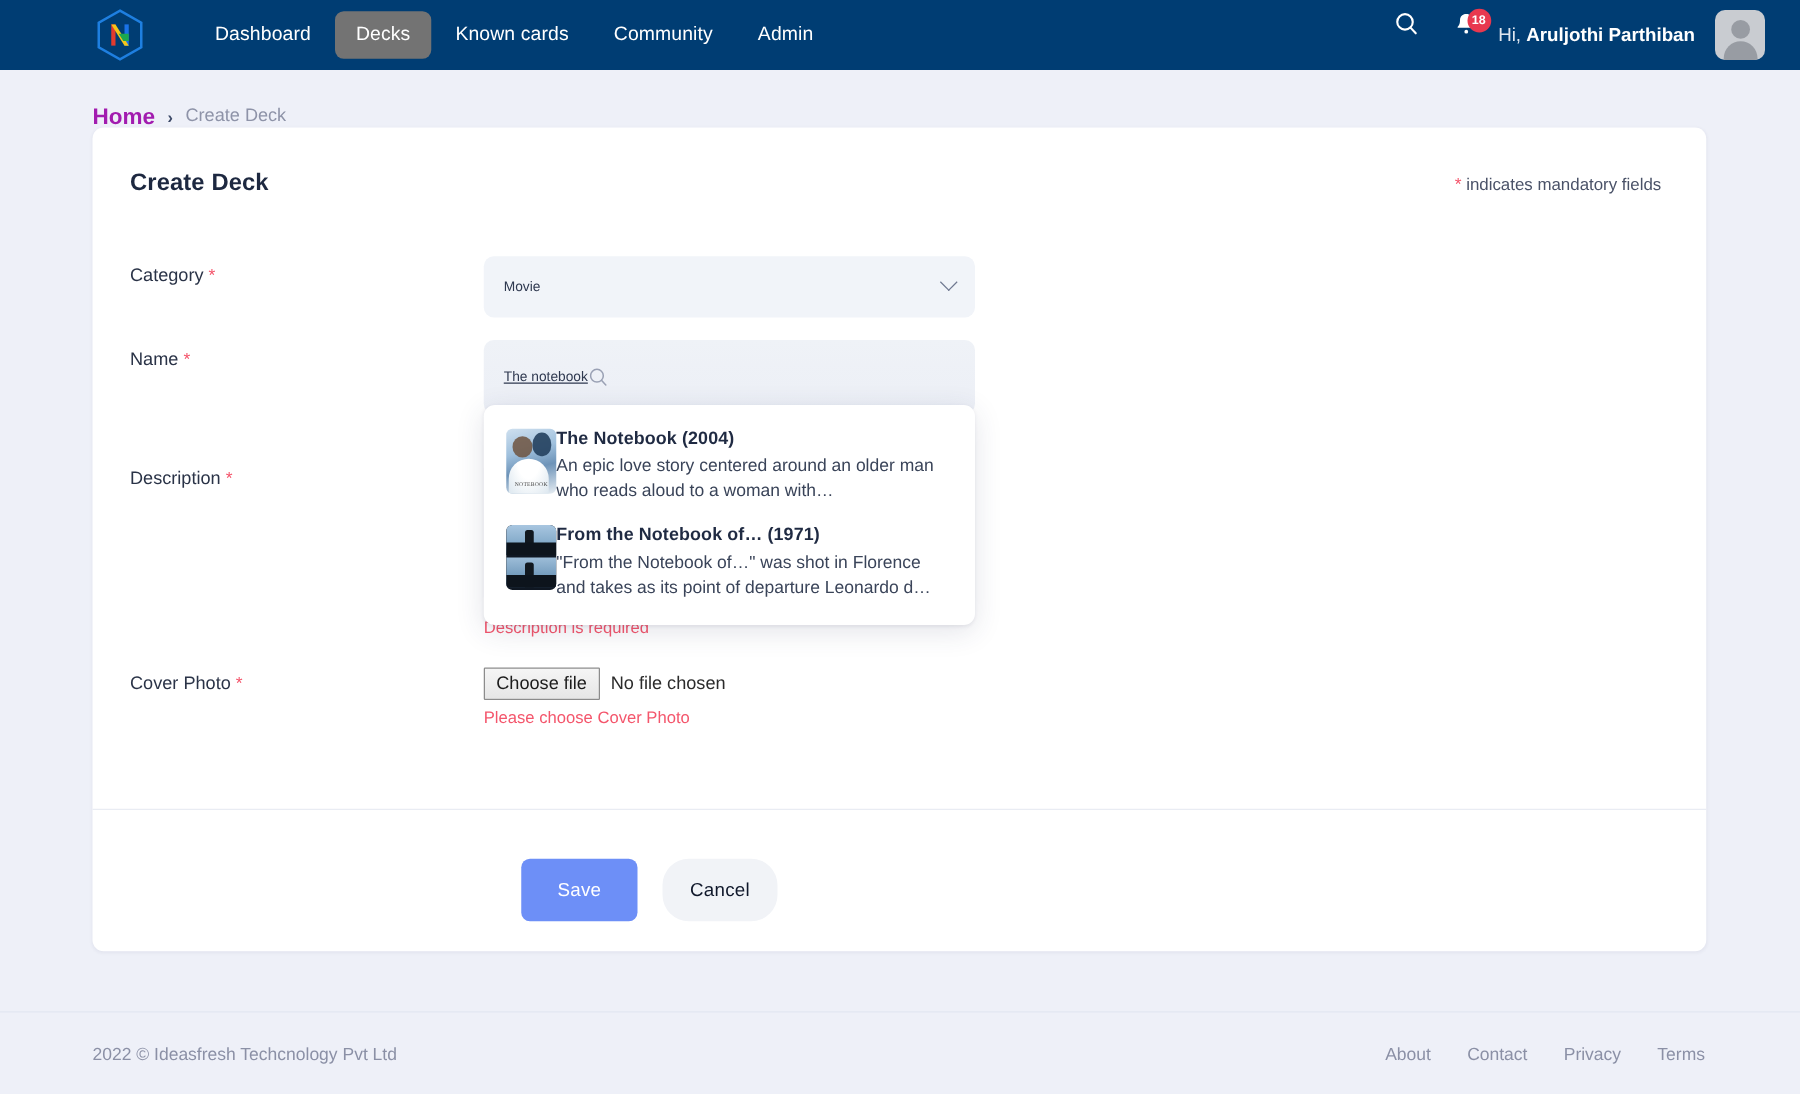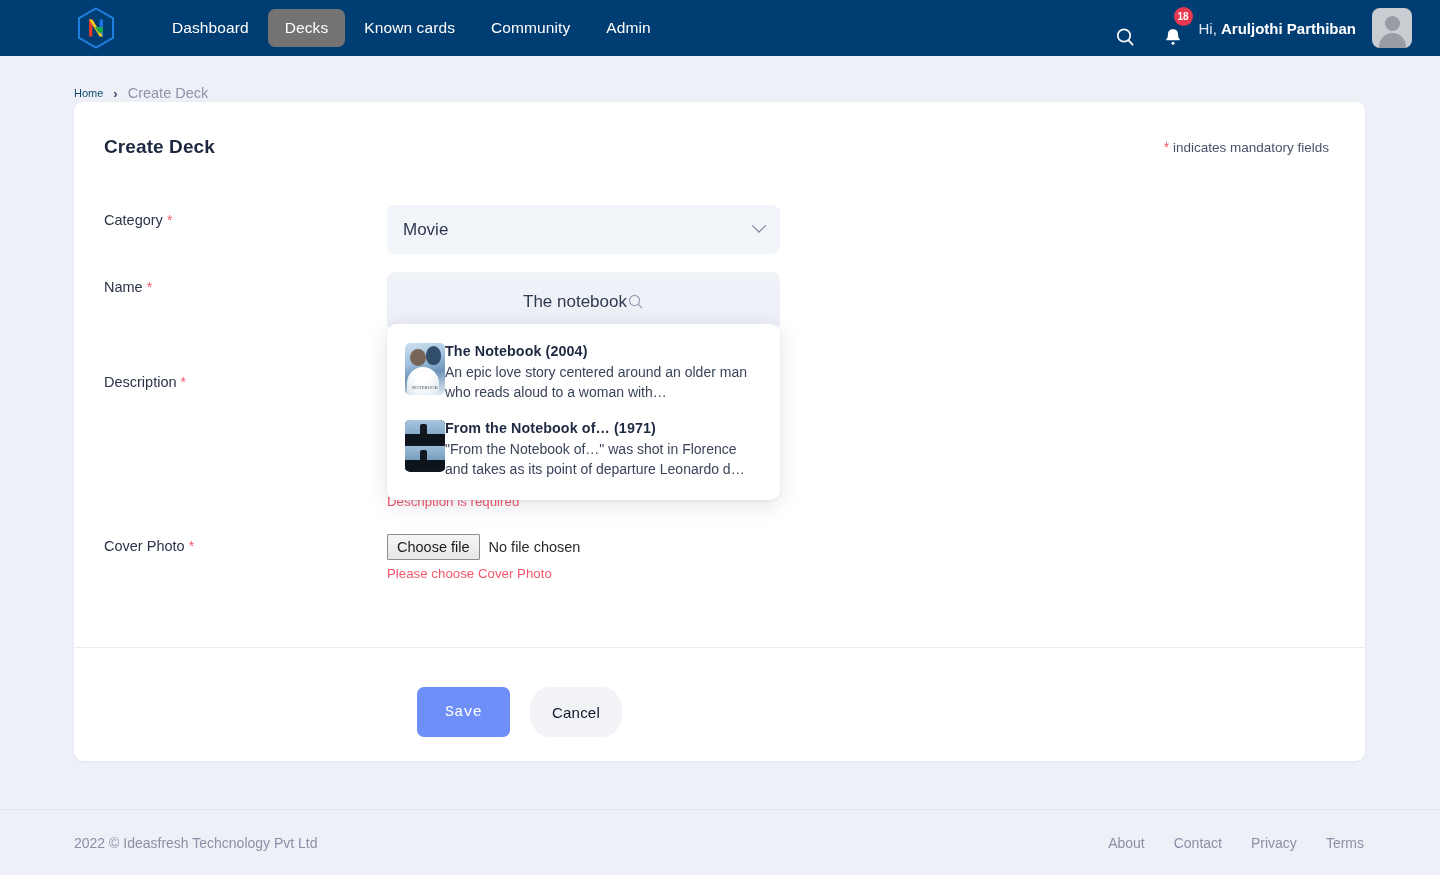--- a/index.html
+++ b/index.html
@@ -46,21 +46,21 @@
   .nav-item.active { background: #737373; }
 
   .header-right {
     margin-left: auto;
     display: flex;
     align-items: center;
     gap: 0px;
   }
   .icon-btn {
     width: 40px; height: 40px;
-    display: flex; align-items: flex-end; justify-content: center;
+    display: flex; align-items: flex-start; justify-content: center;
     cursor: pointer;
     position: relative;
   }
   .bell-wrap { margin-left: 8px; margin-right: 6px; }
   .badge {
     position: absolute;
     top: -1px; right: 0px;
     background: #e8384f;
     color: #fff;
     font-size: 10px;
@@ -102,21 +102,21 @@
   }
 
   
   .breadcrumb {
     display: flex;
     align-items: center;
     gap: 10px;
     padding: 28px 0 0 74px;
     height: 46px;
   }
-  .bc-home { color: #0c4a6e; font-size: 11px; font-weight: 400; cursor: pointer; }
+  .bc-home { color: #a21caf; font-size: 18px; font-weight: 700; cursor: pointer; }
   .bc-sep  { color: #3d4a68; font-size: 13px; font-weight: 700; }
   .bc-cur  { color: #8e93a8; font-size: 14.5px; }
 
   
   .card {
     position: relative;
     margin: 0 75px 0 74px;
     background: #ffffff;
     border-radius: 9px;
     box-shadow: 0 1px 3px rgba(30,40,80,0.06);
@@ -153,38 +153,39 @@
   }
   .lbl .ast { color: #f4566c; font-size: 14px; }
   .fieldcol { width: 393px; position: relative; }
 
   .select-box, .text-input, .textarea-box {
     width: 393px;
     background: #f1f4f9;
     border: none;
     border-radius: 8px;
     font-family: "Liberation Sans", sans-serif;
-    font-size: 17px;
+    font-size: 11px;
     color: #2f3950;
     padding: 0 16px;
     outline: none;
     display: flex;
     align-items: center;
   }
   .select-box { height: 49px; justify-content: space-between; cursor: pointer; }
   .chev {
     width: 10px; height: 10px;
     border-right: 1.7px solid #6f7890;
     border-bottom: 1.7px solid #6f7890;
     transform: rotate(45deg) translate(-3px,-3px);
   }
   .text-input {
     height: 59px;
-    justify-content: center;
+    justify-content: flex-start;
     background: linear-gradient(#eff2f7,#eceff6);
+    text-decoration: underline;
   }
   .ti-val { color: #2f3950; }
   .textarea-box {
     height: 118px;
     align-items: flex-start;
     padding-top: 14px;
   }
 
   .err {
     color: #f4566c;
@@ -297,21 +298,21 @@
   }
   .btn {
     border: none;
     border-radius: 7px;
     font-family: "Liberation Sans", sans-serif;
     font-size: 15px;
     cursor: pointer;
     height: 50px;
     letter-spacing: .2px;
   }
-  .btn-save { width: 93px; background: #6d8ff7; color: #ffffff; font-family: Liberation Mono, monospace; }
+  .btn-save { width: 93px; background: #6d8ff7; color: #ffffff; }
   .btn-cancel { width: 92px; background: #f1f3f7; color: #0f172a; border-radius: 21px; }
 
   
   .footer {
     position: absolute;
     left: 0; right: 0; bottom: 0;
     height: 66px;
     padding: 0 76px 0 74px;
     display: flex;
     align-items: center;

